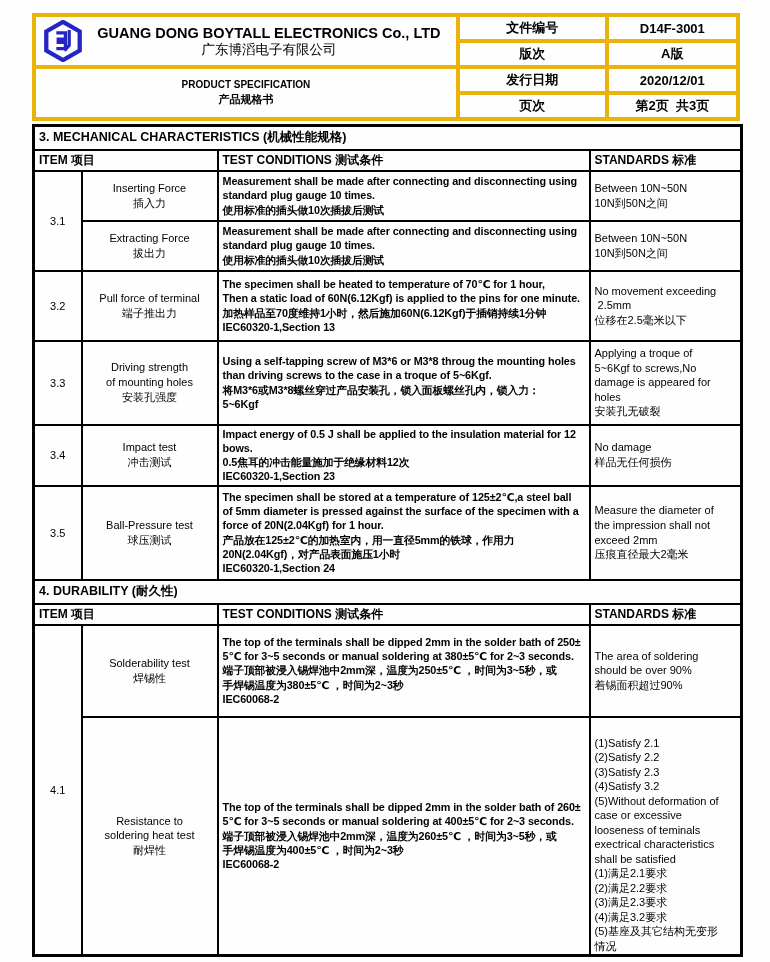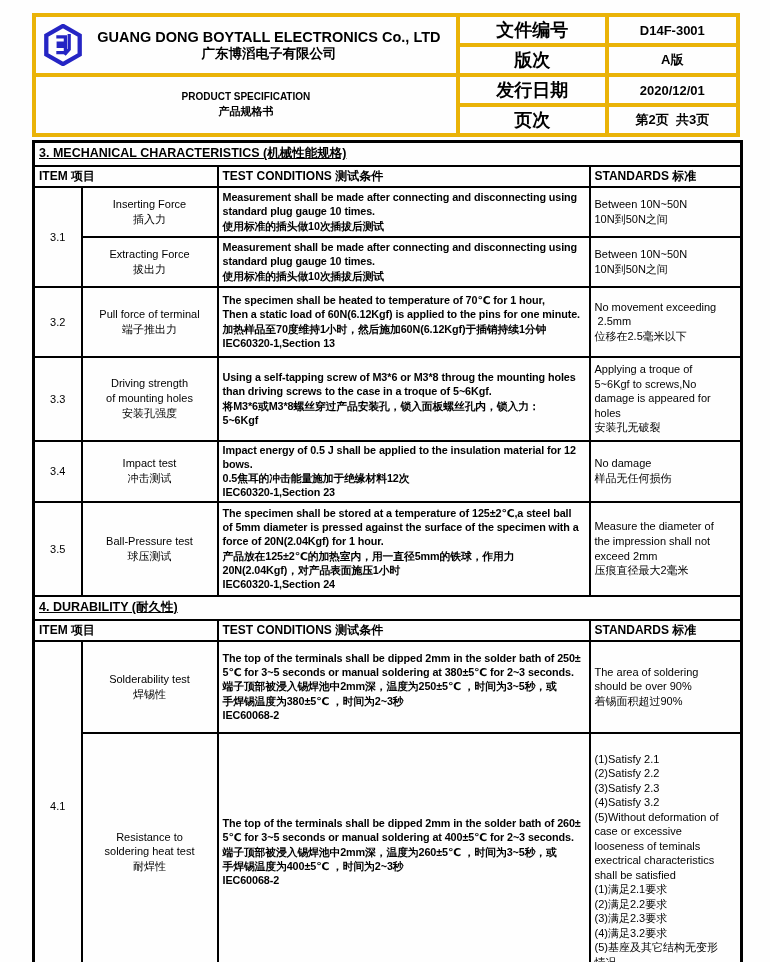--- a/index.html
+++ b/index.html
@@ -11,40 +11,40 @@
     color: #000;
     overflow: hidden;
   }
   .page { padding: 13px 30px 0 32px; }
 
   
   table { border-collapse: collapse; table-layout: fixed; }
   .hdr-table { width: 708px; border: 3px solid #000; }
   .hdr-table td { border: 4px solid #eab308; padding: 1px 4px; vertical-align: middle; }
   .company-cell { width: 413px; }
-  .hdr-label-cell { width: 145px; text-align: center; font-weight: bold; font-size: 18px; }
+  .hdr-label-cell { width: 145px; text-align: center; font-weight: bold; font-size: 13px; }
   .hdr-value-cell { width: 128px; text-align: center; font-weight: bold; font-size: 13px; }
   .hdr-row { height: 26px; }
 
   .company-flex { display: flex; align-items: center; }
   .logo-wrap { flex: 0 0 46px; display: flex; align-items: center; justify-content: center; }
   .company-text { flex: 1; text-align: center; line-height: 1.25; }
   .company-en { font-weight: bold; font-size: 14.5px; }
-  .company-cn { font-weight: bold; font-size: 13.5px; }
+  .company-cn { font-weight: normal; font-size: 13.5px; }
   .doc-title { text-align: center; line-height: 1.4; }
   .doc-title-en { font-weight: bold; font-size: 10px; }
   .doc-title-cn { font-weight: bold; font-size: 11px; }
 
   
   .spec-wrap { margin-top: 3px; }
   .spec-table { width: 708px; border: 3px solid #000; }
   .spec-table td, .spec-table th { border: 2px solid #000; padding: 1px 4px; }
   .section-title-cell {
     text-align: left; font-weight: bold; font-size: 12.5px;
-    height: 24px; padding-left: 3px; text-decoration: underline;
+    height: 24px; padding-left: 3px;
   }
   .col-head {
     text-align: left; font-weight: bold; font-size: 12px; height: 18px;
   }
   .cell-no {
     text-align: center; vertical-align: middle; font-size: 11px;
     white-space: pre-line;
   }
   .cell-item {
     text-align: center; vertical-align: middle; font-size: 11px;

